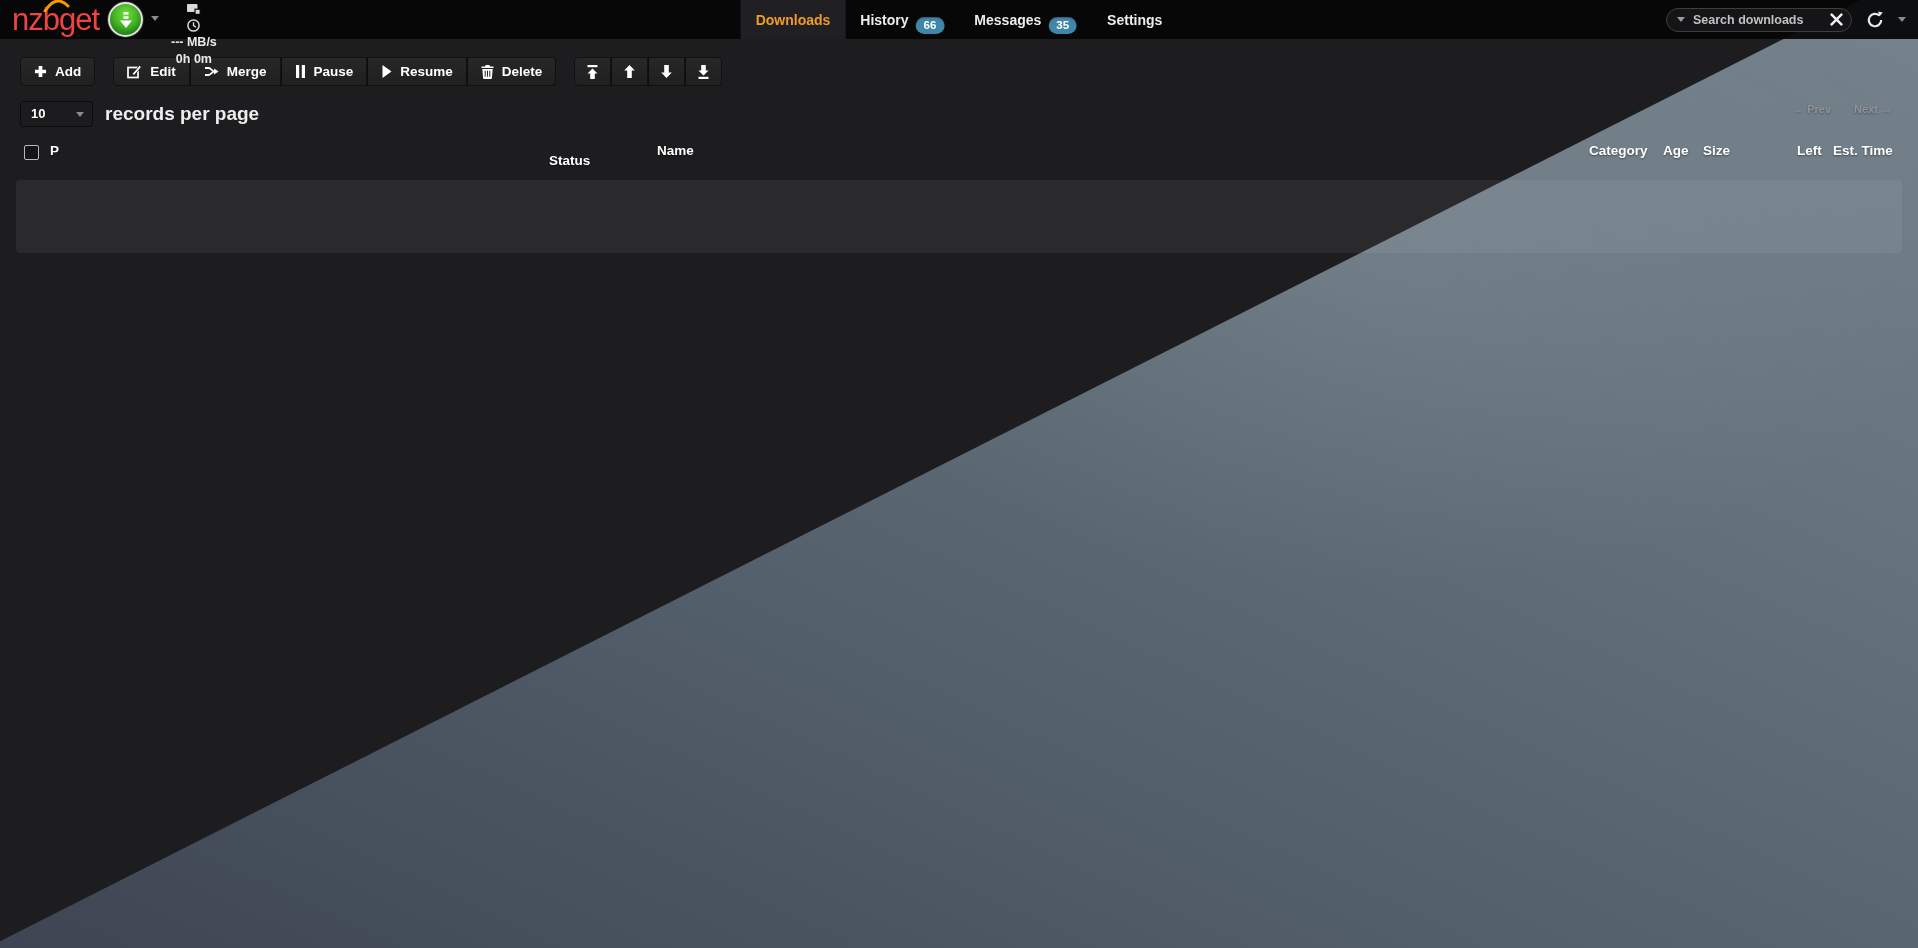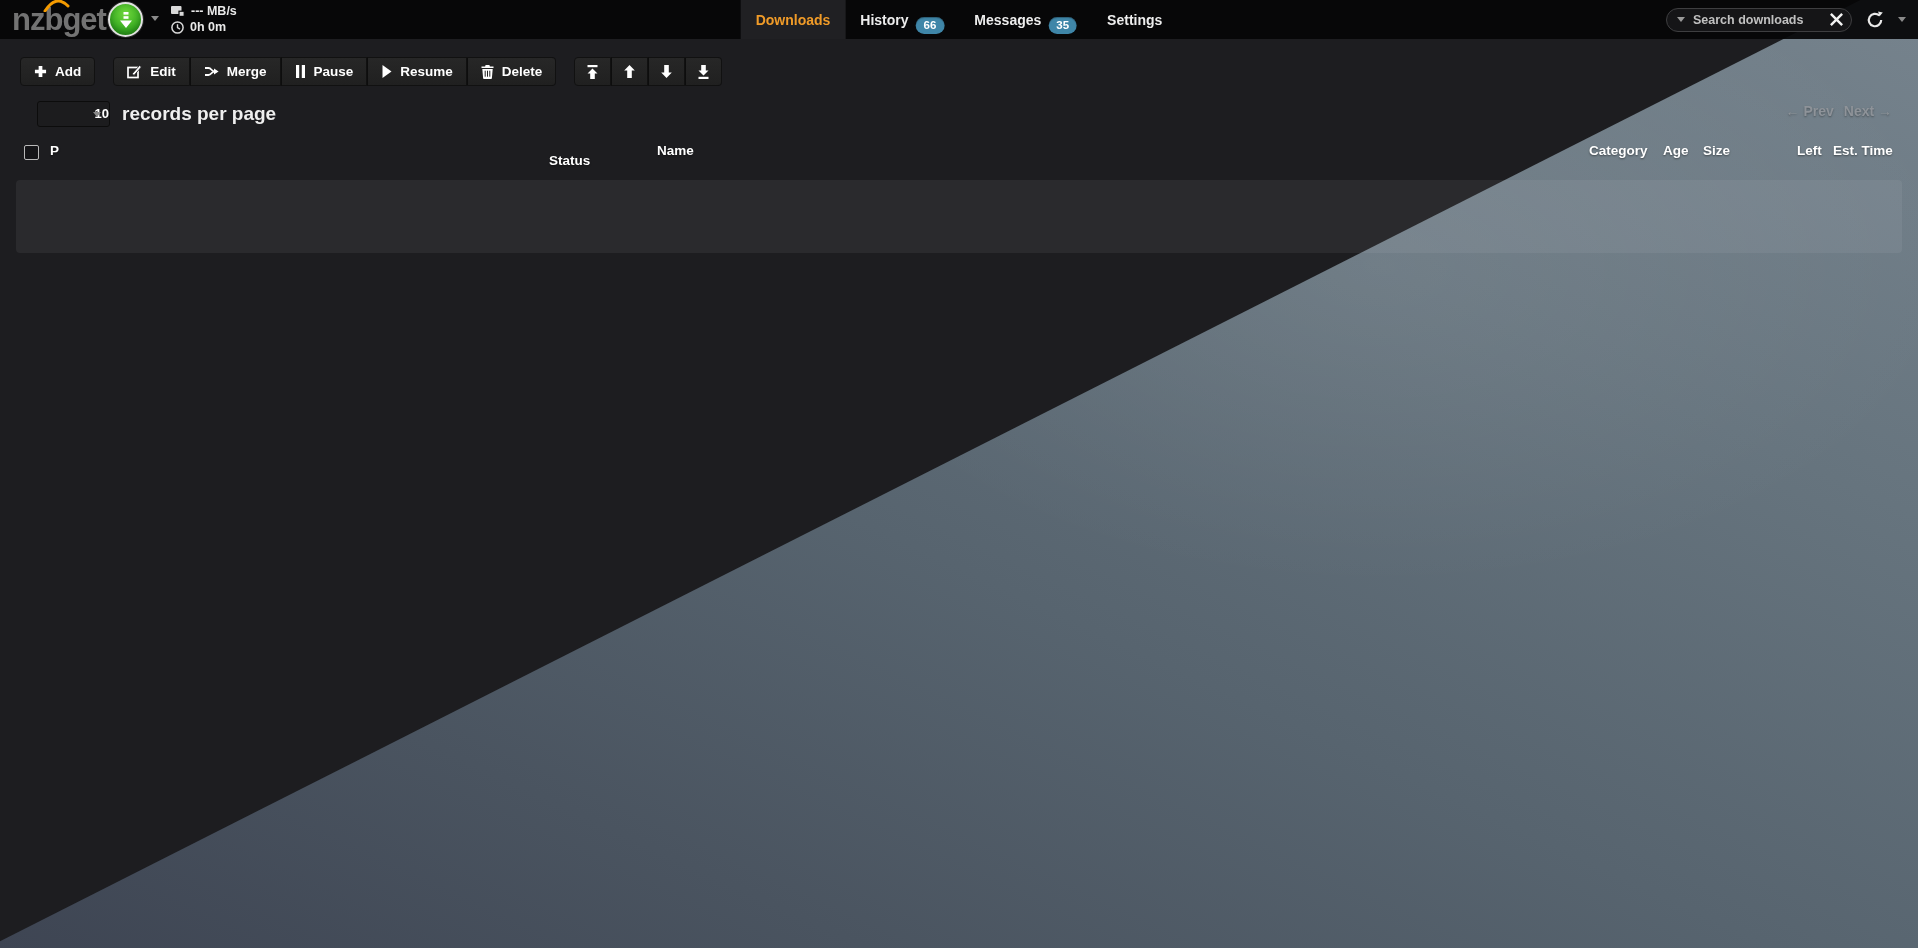--- a/index.html
+++ b/index.html
@@ -15,30 +15,30 @@
       linear-gradient(205deg, #76838d 0%, #66747e 28%, #57646f 55%, #4a5460 78%, #3e4553 100%);
   }
   .wallpaper-dark { position:absolute; inset:0; z-index:0;
     background:#1d1d20;
     clip-path:polygon(0 0, 97% 0, 0 99.3%);
   }
   .app { position:relative; z-index:1; height:100%; }
 
   
   .topbar { position:relative; height:39px; background:rgba(5,5,6,0.93); }
-  .logo { position:absolute; left:12px; top:1px; font-size:31px; letter-spacing:-1px; color:#737373; line-height:37px;font-weight:bold; }
+  .logo { position:absolute; left:12px; top:1px; font-size:31px; letter-spacing:-1px; color:#ef4444; line-height:37px; }
   .logo-arc { position:absolute; left:31px; top:-2px; }
   .play-btn { position:absolute; left:108px; top:2px; width:35px; height:35px; border-radius:50%;
     background:radial-gradient(circle at 50% 32%, #6fd63c, #33a91f 68%, #279417 100%);
     border:2px solid #e2e2e2; box-shadow:0 0 0 1px #2a2a2a, inset 0 -3px 6px rgba(0,0,0,0.25);
     display:flex; align-items:center; justify-content:center; cursor:pointer; }
   .caret { width:0; height:0; border-left:4px solid transparent; border-right:4px solid transparent; border-top:5px solid #8a8a8a; display:inline-block; }
   .logo-caret { position:absolute; left:151px; top:16px; }
   .statusbox { position:absolute; left:171px; top:3px; font-size:12.5px; font-weight:700; }
-  .statusrow { display:flex; align-items:center; gap:6px; height:16px; color:#e9e9e9; }
+  .statusrow { display:flex; align-items:center; gap:20px; height:16px; color:#e9e9e9;flex-direction:column; }
   .nav { position:absolute; left:50%; transform:translateX(-50%); top:0; height:39px; display:flex; align-items:stretch; }
   .nav-item { display:flex; align-items:center; gap:7px; padding:0 15px; font-size:14px; font-weight:700; color:#ededed; text-decoration:none; cursor:pointer; }
   .nav-item.active { background:#202023; color:#f09b28; }
   .badge { background:#3f86a8; color:#fff; font-size:11.5px; font-weight:700; border-radius:10px; padding:2px 8px; line-height:13px; box-shadow:inset 0 1px 1px rgba(0,0,0,0.3);margin-top:12px; }
   .top-right { position:absolute; right:12px; top:0; height:39px; display:flex; align-items:center; gap:14px; }
   .search-pill { display:flex; align-items:center; gap:8px; width:186px; height:24px; border-radius:13px; background:#151517; border:1px solid #3e3e40; padding:0 8px 0 10px; }
   .search-pill input { flex:1; min-width:0; background:transparent; border:none; outline:none; color:#d6d6d6; font-size:12.5px; font-weight:700; font-family:inherit; }
   .search-pill input::placeholder { color:#c0c0c0; opacity:1; }
   .clear-x { display:flex; cursor:pointer; }
   .refresh { display:flex; cursor:pointer; }
@@ -49,26 +49,26 @@
   .tbtn { height:29px; display:flex; align-items:center; gap:8px; padding:0 13px;
     background:linear-gradient(#272727,#202020); border:1px solid #111; color:#fff;
     font-size:13.5px; font-weight:700; cursor:pointer; }
   .btn-group .tbtn + .tbtn { border-left:1px solid #0d0d0d; }
   .btn-group .tbtn:first-child, .tbtn.single { border-radius:4px 0 0 4px; }
   .btn-group .tbtn:last-child { border-radius:0 4px 4px 0; }
   .tbtn.single { border-radius:4px; }
   .tbtn.iconbtn { padding:0 11px; }
 
   
-  .listrow { position:relative; margin:15px 0 0 37px; height:26px; display:flex; align-items:center;text-align:right; }
+  .listrow { position:relative; margin:15px 0 0 20px; height:26px; display:flex; align-items:center; }
   .select { position:relative; width:73px; height:26px; background:#1c1c1e; border:1px solid #0c0c0c; border-radius:3px;
     font-size:13px; font-weight:700; color:#fff; line-height:24px; padding-left:10px; cursor:pointer; }
   .select .caret { position:absolute; right:8px; top:10px; }
   .records-label { margin-left:12px; font-size:19px; font-weight:700; color:#efefef; }
-  .pager { position:absolute; right:26px; top:2px; display:flex; gap:10px; font-size:14px; font-weight:700; }
+  .pager { position:absolute; right:26px; top:2px; display:flex; gap:23px; font-size:11px; font-weight:700; }
   .pager a { color:#8e9399; text-decoration:none; cursor:pointer; text-shadow:0 1px 2px rgba(0,0,0,0.35); }
 
   
   .thead { position:relative; margin-top:16px; height:24px; font-size:13.5px; font-weight:700; }
   .thead span, .thead .cb { position:absolute; top:0; text-shadow:0 1px 2px rgba(0,0,0,0.45); }
   .cb { width:15px; height:15px; border:1px solid #b9b9b9; border-radius:2px; background:rgba(0,0,0,0.25); cursor:pointer; }
 
   
   .empty-panel { margin:13px 16px 0; height:73px; border-radius:4px; background:rgba(255,255,255,0.06);
     padding:16px 22px; }

